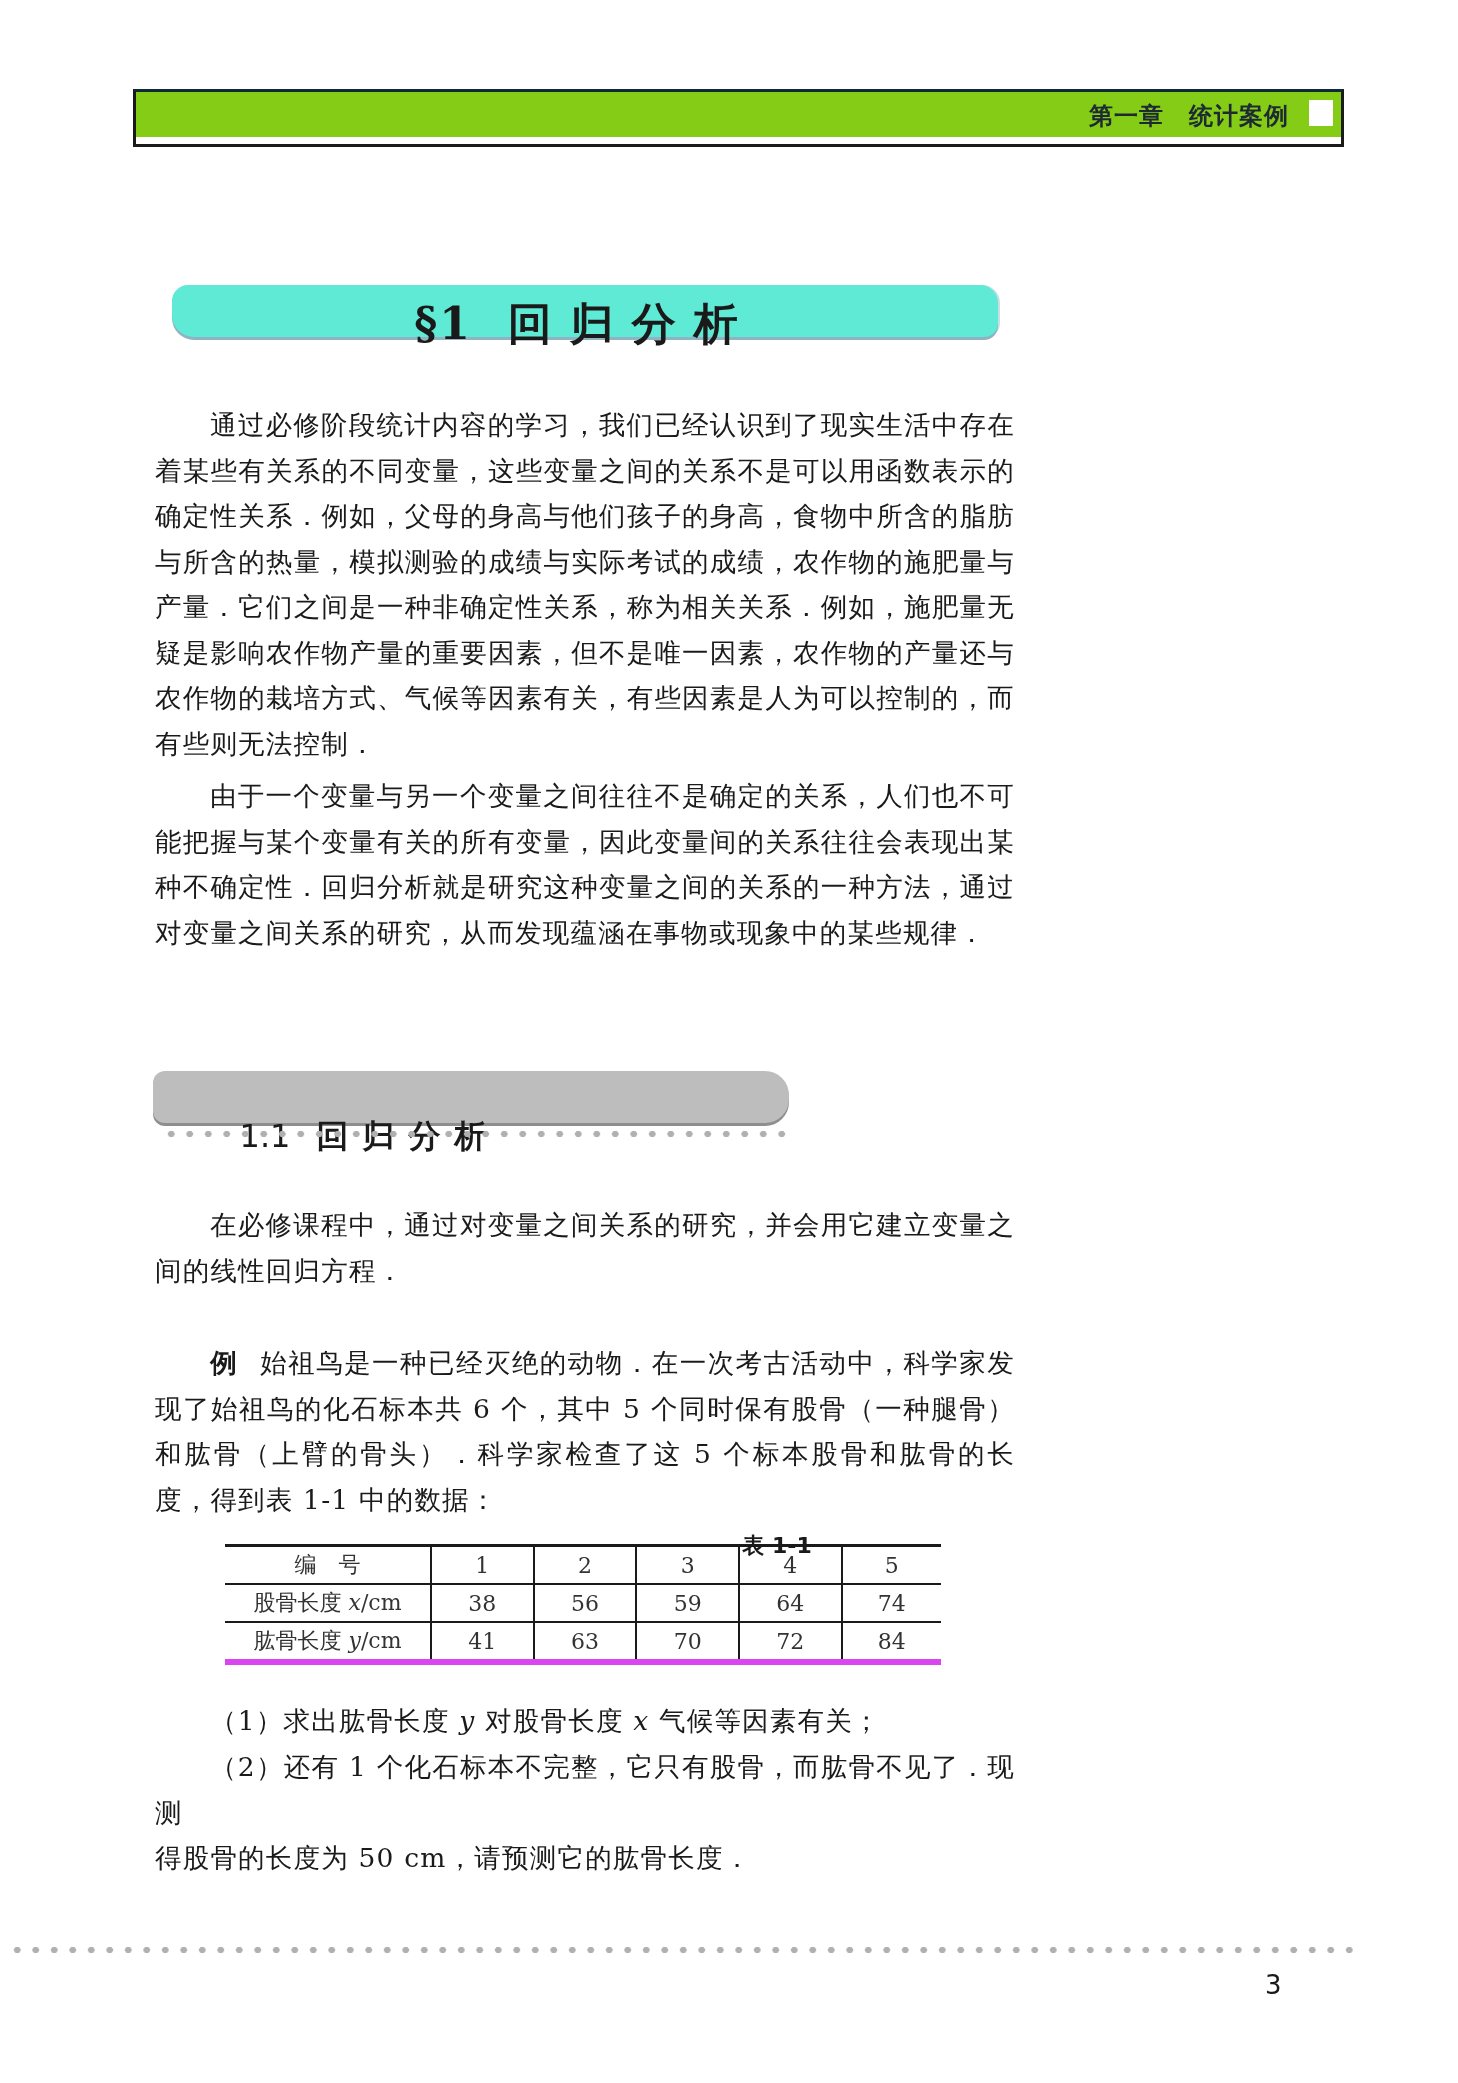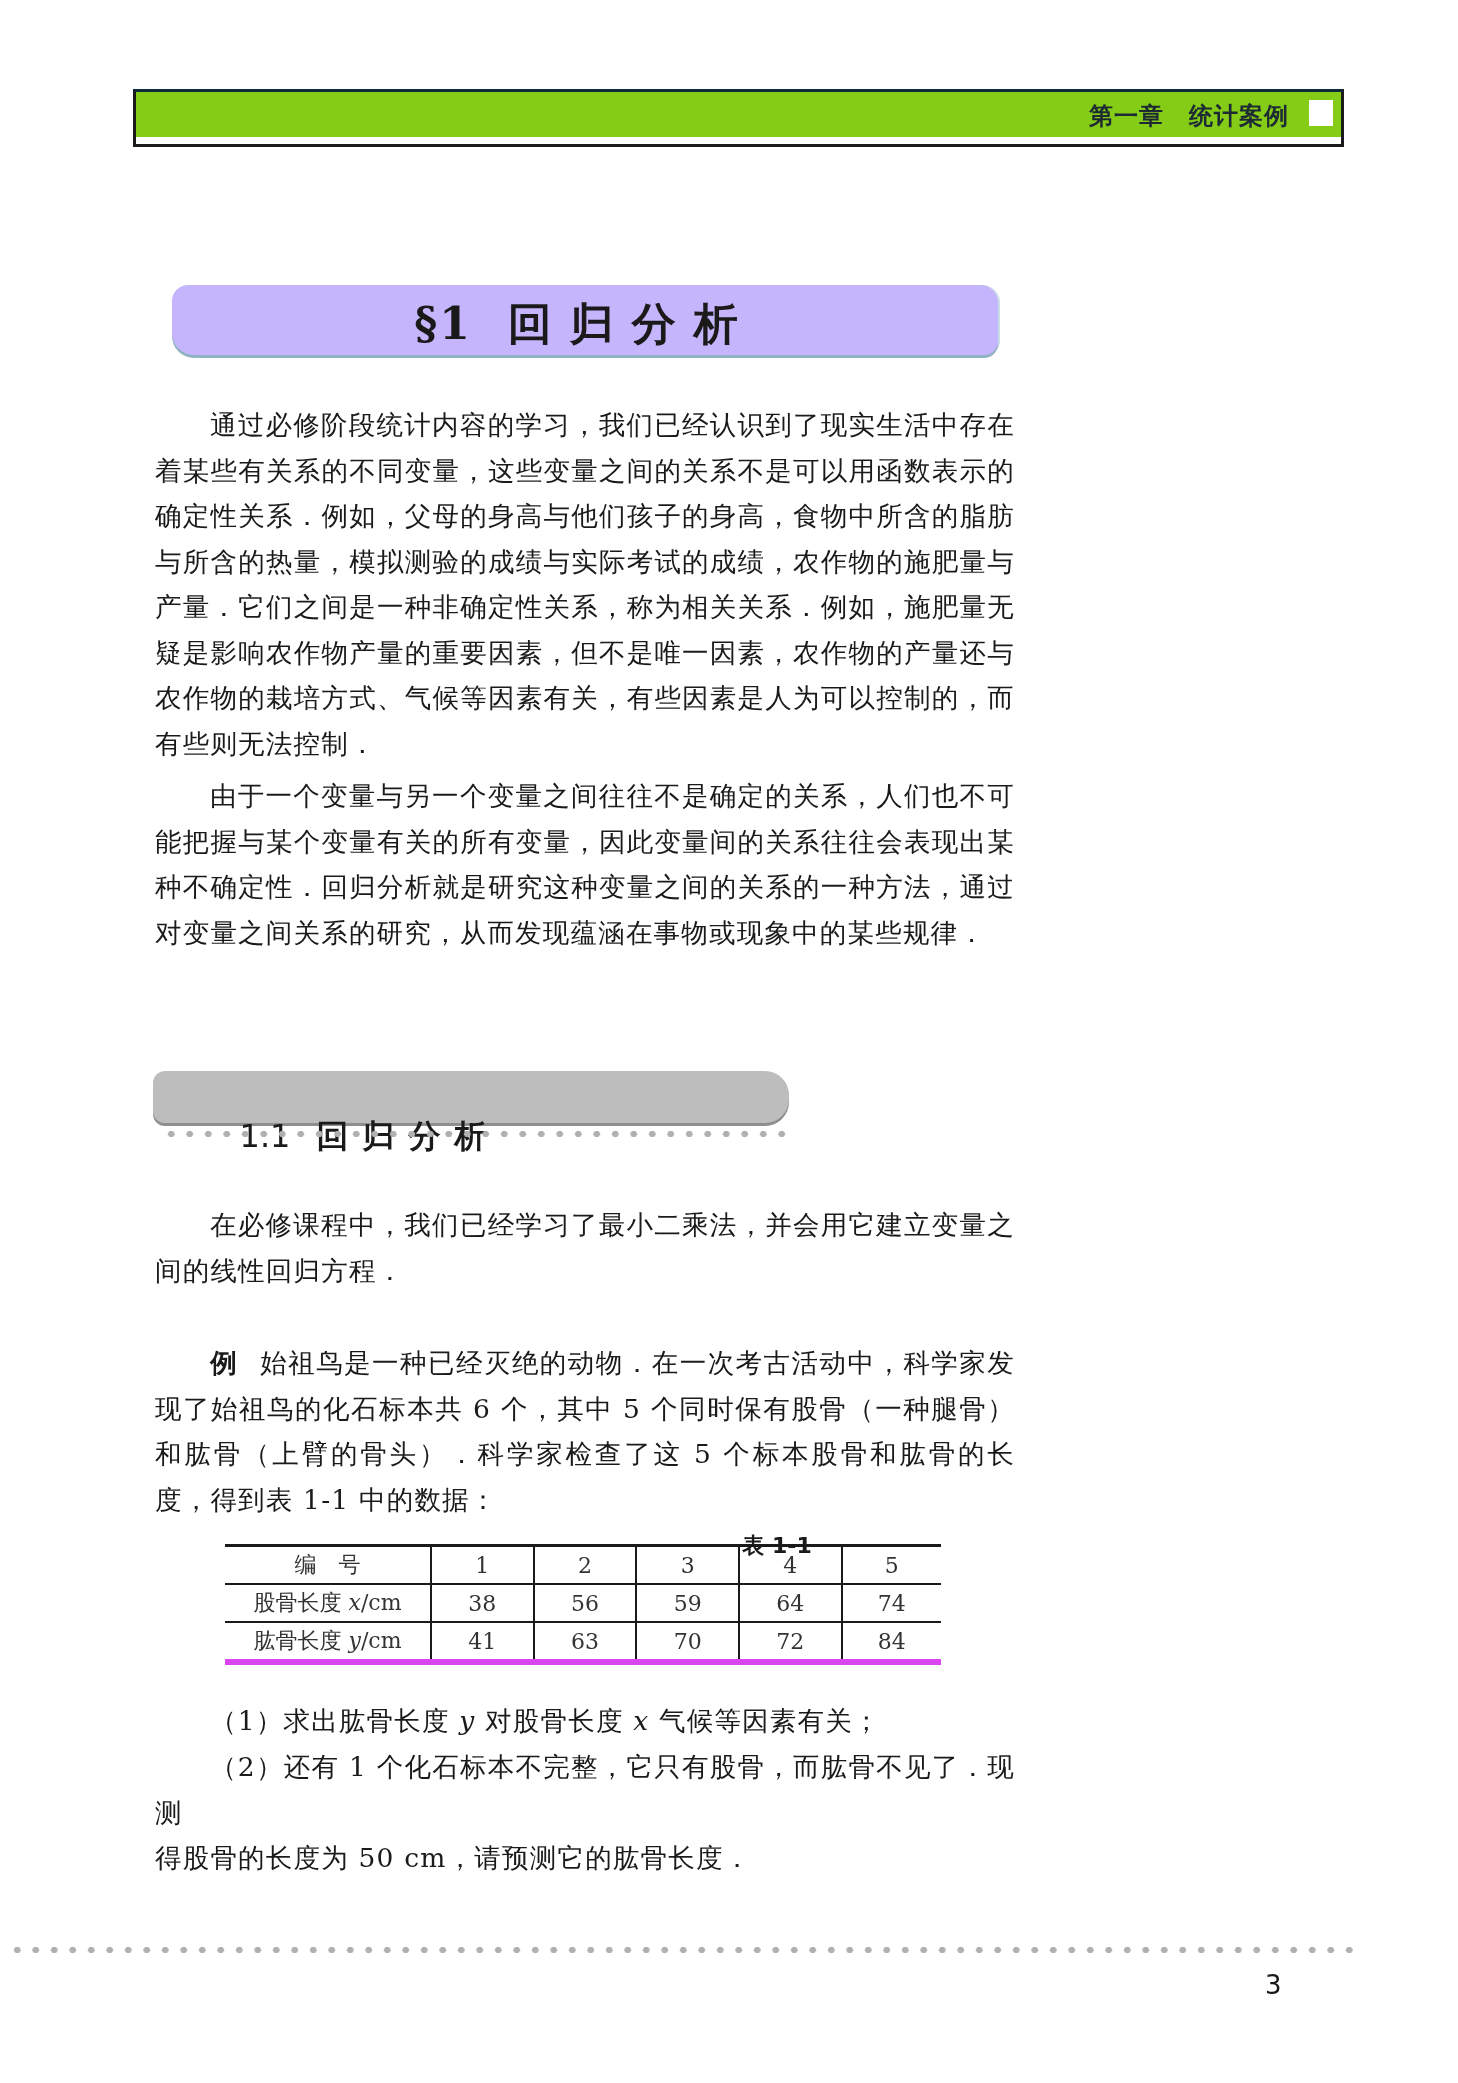--- a/index.html
+++ b/index.html
@@ -11,22 +11,22 @@
             background: #84cc16; border-top: 3px solid #0e2a3a; border-left: 3px solid #1a1a1a;
             border-right: 3px solid #1a1a1a; box-sizing: border-box; }
   .header-bottom { position: absolute; left: 133px; top: 137px; width: 1211px; height: 10px;
                    background: #ffffff; border-left: 3px solid #1a1a1a; border-right: 3px solid #1a1a1a;
                    border-bottom: 3px solid #1a1a1a; box-sizing: border-box; }
   .header-title { position: absolute; right: 52px; top: 8px; font-family: "DejaVu Sans", sans-serif;
                   font-weight: bold; font-size: 24px; color: #1e2a33; letter-spacing: 1px; white-space: pre; }
   .header-box { position: absolute; right: 8px; top: 8px; width: 24px; height: 26px; background: #ffffff; }
 
   
-  .sec-banner { position: absolute; left: 172px; top: 285px; width: 826px; height: 70px;
-                background: #c4b5fd; border-radius: 16px 18px 14px 22px;
+  .sec-banner { position: absolute; left: 172px; top: 285px; width: 826px; height: 52px;
+                background: #5eead4; border-radius: 16px 18px 14px 22px;
                 box-shadow: 0 3px 0 #8fb3c2, 2px 0 0 #c8dde6; }
   .sec-title { position: absolute; left: 0; right: 0; top: 10px; text-align: center;
                font-size: 44px; font-weight: bold; color: #1a1a1a; letter-spacing: 2px; }
   .sec-title .num { font-family: "DejaVu Serif", serif; margin-right: 36px; }
   .sec-title .txt { font-family: "DejaVu Sans", sans-serif; letter-spacing: 18px; }
 
   
   .para { position: absolute; left: 155px; width: 860px; font-size: 26.5px; line-height: 45.5px;
           text-align: justify; letter-spacing: 1.2px; }
   .para .indent { display: inline-block; width: 55px; }
@@ -81,21 +81,21 @@
 </div>
 
 <div class="sub-banner">
   <div class="sub-title">
     <span class="num">1.1</span><span class="txt">回归分析</span>
   </div>
 </div>
 <div class="dots" style="left:162px; top:1130px; width:628px;"></div>
 
 <div class="para" style="top:1202px;">
-  <span class="indent"></span><span>在必修课程中，我们已经学习了最小二乘法，并会用它建立变量之间的线性回归方程．</span>
+  <span class="indent"></span><span>在必修课程中，通过对变量之间关系的研究，并会用它建立变量之间的线性回归方程．</span>
 </div>
 
 <div class="para" style="top:1340px;">
   <span class="indent"></span><b style="margin-right:22px;">例</b><span>始祖鸟是一种已经灭绝的动物．在一次考古活动中，科学家发现了始祖鸟的化石标本共 6 个，其中 5 个同时保有股骨（一种腿骨）和肱骨（上臂的骨头）．科学家检查了这 5 个标本股骨和肱骨的长度，得到表 1-1 中的数据：</span>
 </div>
 
 <div class="tbl-caption">表 1-1</div>
 <table class="data">
   <tbody>
       <tr class="r0">

